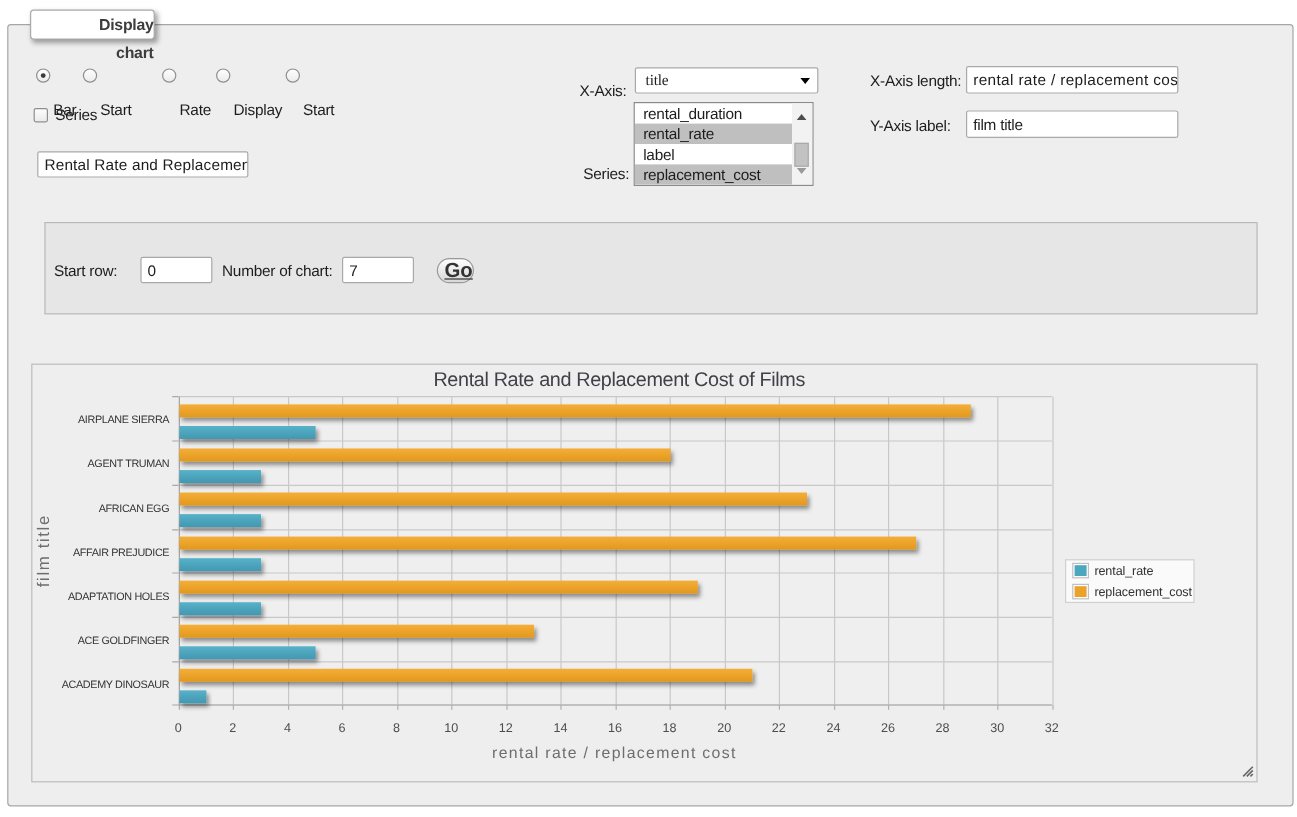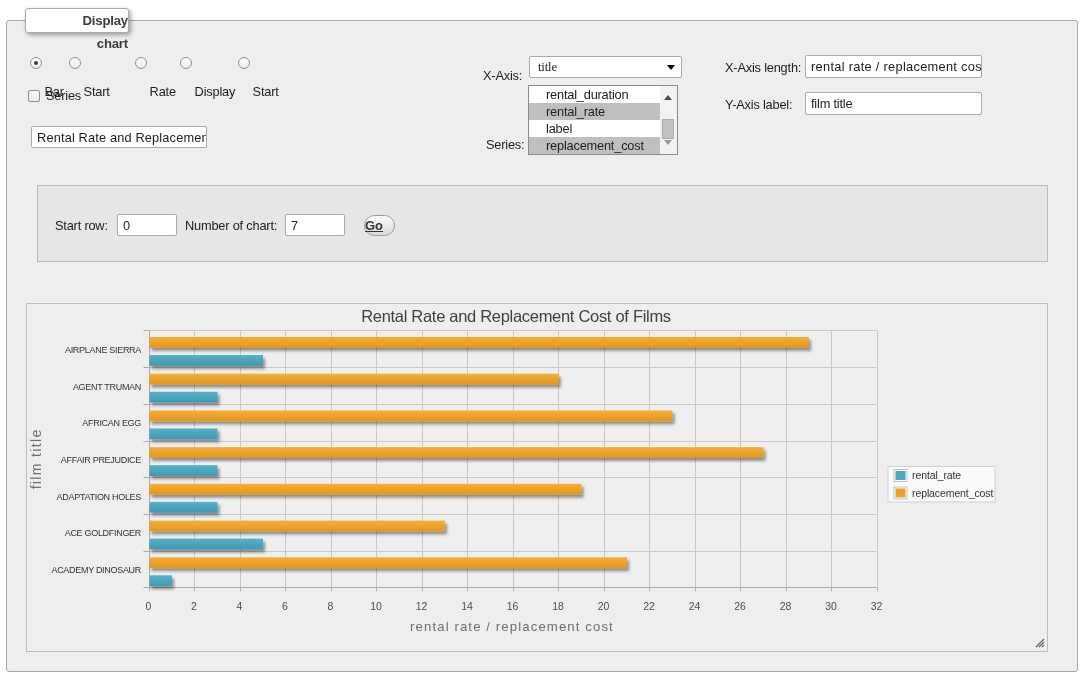--- a/index.html
+++ b/index.html
@@ -39,38 +39,38 @@
 #radiorow { left:0; top:55px; width:1081px; height:16px; font-size:12.8px; letter-spacing:-0.2px; color:#1d1d1d; }
 #radiorow .radio { position:absolute; top:1.5px; }
 #radiorow .t { position:absolute; top:0.5px;margin-top:28px; }
 #stackedrow { left:28px; top:87.5px; font-size:12.8px; letter-spacing:-0.2px; color:#1d1d1d; }
 #titleinput { left:31px; top:126px; width:176px; height:22px; letter-spacing:0.15px; }
 #xaxislbl { left:483px; top:68px; }
 #xaxisselect { left:529px; top:56px; width:153px; height:22px; background:#fff; border:1px solid #a9a9a9; border-radius:2px; font-size:12.8px; letter-spacing:-0.2px; color:#1d1d1d; line-height:21px; padding-left:8px;font-family:Liberation Serif, serif; }
 #xaxisselect .arrow { position:absolute; right:6px; top:8px; width:0; height:0; border-left:4.5px solid transparent; border-right:4.5px solid transparent; border-top:5px solid #000; }
 #serieslbl { left:486px; top:137px; }
 #multisel { left:528px; top:85px; width:150px; height:70px; background:#fff; border:1px solid #8a8a8a; overflow:hidden; }
-#multisel .opt { height:17px; line-height:17.5px; font-size:12.8px; letter-spacing:-0.2px; color:#1d1d1d; padding-left:17px; white-space:nowrap; }
+#multisel .opt { height:17px; line-height:17.5px; font-size:12.8px; letter-spacing:-0.2px; color:#1d1d1d; padding-left:7px; white-space:nowrap; }
 #multisel .opt.sel { background:#bfbfbf; }
 #msbar { position:absolute; right:0; top:0; width:17px; height:68px; background:#f2f2f2; }
 #msbar .up { position:absolute; top:9px; left:4px; width:0; height:0; border-left:4.5px solid transparent; border-right:4.5px solid transparent; border-bottom:5px solid #4d4d4d; }
 #msbar .down { position:absolute; bottom:9px; left:4px; width:0; height:0; border-left:4.5px solid transparent; border-right:4.5px solid transparent; border-top:5px solid #9a9a9a; }
 #msbar .thumb { position:absolute; top:33px; left:2px; width:12px; height:20px; background:#c2c2c2; border:1px solid #aaa; }
 #xlabellbl { left:725px; top:60px; }
 #xlabelinput { left:805px; top:55px; width:177px; height:23px; letter-spacing:0.3px; }
 #ylabellbl { left:725px; top:97px; }
 #ylabelinput { left:805px; top:92px; width:177px; height:23px; }
 #panel { left:37px; top:185px; width:1011px; height:77px; background:#e6e6e6; border:1px solid #b9b9b9; }
-#startrowlbl { left:55px; top:218px; }
+#startrowlbl { left:45px; top:218px; }
 #startrowinput { left:117px; top:214px; width:60px; height:22px; }
 #numrowslbl { left:185px; top:218px; }
 #numrowsinput { left:285px; top:214px; width:60px; height:22px; }
 #gobtn { left:364px; top:215px; width:31px; height:21px; border:1px solid #999; border-radius:11px;
-  background:linear-gradient(#fefefe,#d8d8d8); font-size:13px; font-weight:bold; color:#333;
-  text-align:left; line-height:19px;text-decoration:underline; }
+  background:linear-gradient(#fefefe,#d8d8d8); font-size:17px; font-weight:bold; color:#333;
+  text-align:right; line-height:19px;text-decoration:underline; }
 #chartbox { left:26px; top:303px; width:1022px; height:349px; border:1px solid #bcbcbc; background:#eeeeee; }
 </style>
 </head>
 <body>
 <div class="abs" id="fieldset"></div>
 <div class="abs" id="legendbox">Display chart</div>
 
 <div class="abs" id="radiorow">
   <span class="radio on" style="left:29.8px"></span>
     <span class="t" style="left:44.4px">Bar</span>

